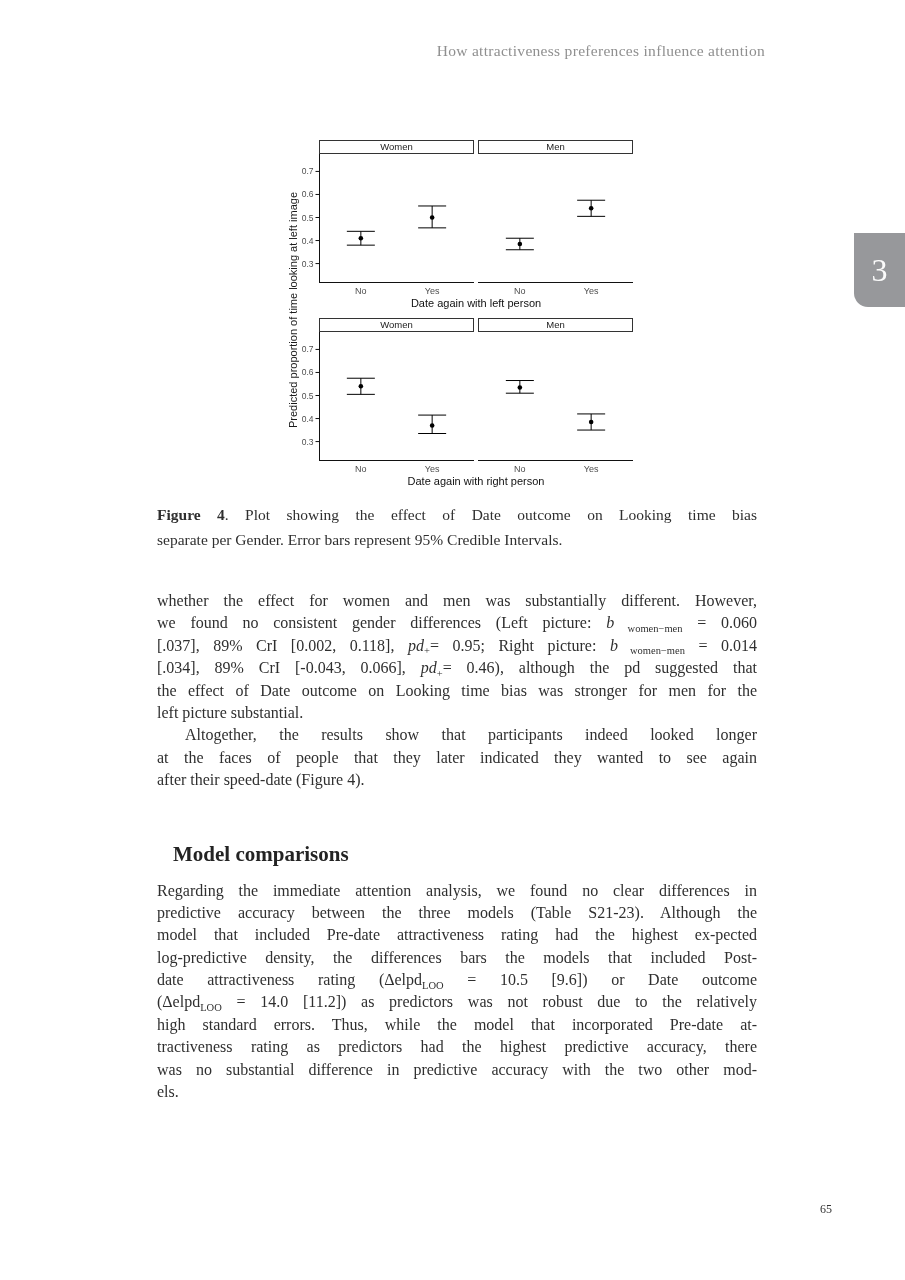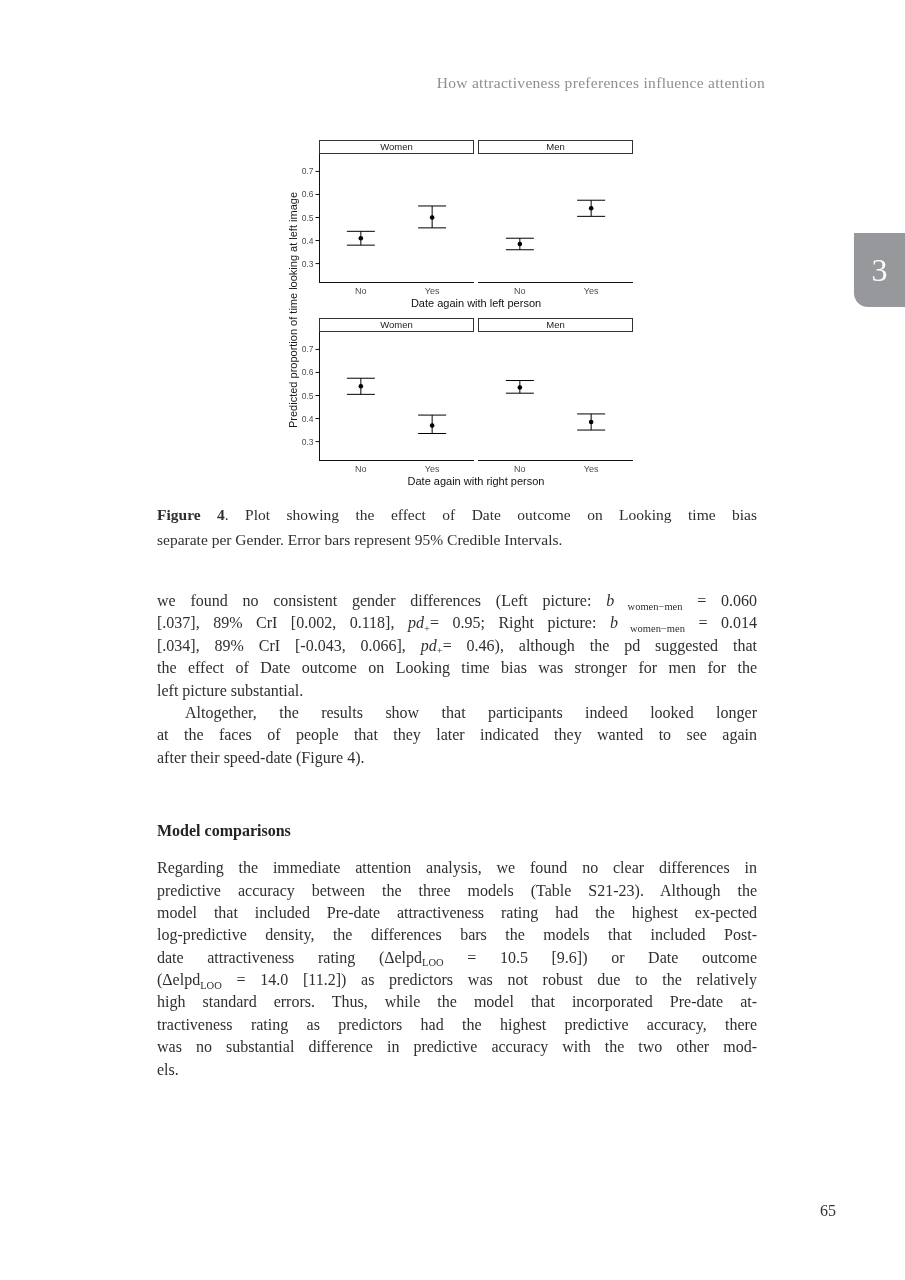--- a/index.html
+++ b/index.html
@@ -1,21 +1,21 @@
 <!DOCTYPE html>
 <html><head>
 <meta charset="utf-8">
 <style>
   html,body { margin:0; padding:0; background:#ffffff; }
   .page {
     position:relative; width:905px; height:1280px; background:#ffffff;
     font-family:"Liberation Serif", serif; color:#2f2f2f; overflow:hidden;
   }
   .running-head {
-    position:absolute; top:74px; right:140px;
+    position:absolute; top:42px; right:140px;
     font-size:15.5px; color:#8f8f8f; letter-spacing:0.3px;
   }
   
   .figure { position:absolute; left:287px; top:140px; width:360px; height:352px; }
   .chart { position:absolute; left:0; }
   .chart-top { top:0; }
   .chart-bottom { top:178px; }
   .ylab {
     position:absolute; left:-157px; top:162px; width:330px; height:16px;
     transform:rotate(-90deg); text-align:center;
@@ -26,29 +26,29 @@
   .caption .tl { height:24.5px; line-height:24.5px; }
   .body-col { position:absolute; left:157px; top:590px; width:600px; font-size:16px; color:#2f2f2f; }
   .tl { display:block; height:22.4px; line-height:22.4px; overflow:hidden; }
   .tl.j { text-align:justify; }
   .tl.j::after { content:""; display:inline-block; width:100%; height:0; }
   .ind { display:inline-block; width:28px; }
   .b { font-weight:bold; }
   .i { font-style:italic; }
   .sub { font-size:10.5px; position:relative; top:3.5px; }
   .isub { font-size:10.5px; position:relative; top:3.5px; }
-  .heading { font-size:16px; font-weight:bold; color:#232323; margin:50px 0 14px 0; line-height:24px; }
+  .heading { font-size:21px; font-weight:bold; color:#232323; margin:50px 0 14px 16px; line-height:24px; }
   
   .chapter-tab {
     position:absolute; left:854px; top:233px; width:51px; height:74px;
     background:#97989b; border-radius:0 0 0 14px;
     display:flex; align-items:center; justify-content:center;
   }
   .chapter-tab span { font-family:"Liberation Serif", serif; font-size:32px; color:#fbfbfb; }
-  .page-number { position:absolute; left:820px; top:1202px; font-size:16px; color:#333333; }
+  .page-number { position:absolute; left:820px; top:1202px; font-size:12px; color:#333333; }
 </style>
 </head>
 <body>
 
 <div class="page">
 
   <div class="running-head">How attractiveness preferences influence attention</div>
 
   <div class="figure">
     <div class="ylab">Predicted proportion of time looking at left image</div>
@@ -158,20 +158,21 @@
       </svg>
   </div>
 
   <div class="caption">
       <div class="tl j"><span class="b">Figure 4</span><span>. Plot showing the effect of Date outcome on Looking time bias</span></div>
       <div class="tl"><span>separate per Gender. Error bars represent 95% Credible Intervals.</span></div>
     </div>
 
   <div class="body-col">
     <div class="para">
+        <div class="tl j"><span>whether the effect for women and men was substantially different. However,</span></div>
         <div class="tl j"><span>we found no consistent gender differences (Left picture: </span><span class="i">b</span><span class="isub"> women−men</span><span> = 0.060</span></div>
         <div class="tl j"><span>[.037], 89% CrI [0.002, 0.118], </span><span class="i">pd</span><span class="sub">+</span><span>= 0.95; Right picture: </span><span class="i">b</span><span class="isub"> women−men</span><span> = 0.014</span></div>
         <div class="tl j"><span>[.034], 89% CrI [-0.043, 0.066], </span><span class="i">pd</span><span class="sub">+</span><span>= 0.46), although the pd suggested that</span></div>
         <div class="tl j"><span>the effect of Date outcome on Looking time bias was stronger for men for the</span></div>
         <div class="tl"><span>left picture substantial.</span></div>
       </div>
     <div class="para">
         <div class="tl j"><span class="ind"></span><span>Altogether, the results show that participants indeed looked longer</span></div>
         <div class="tl j"><span>at the faces of people that they later indicated they wanted to see again</span></div>
         <div class="tl"><span>after their speed-date (Figure 4).</span></div>

